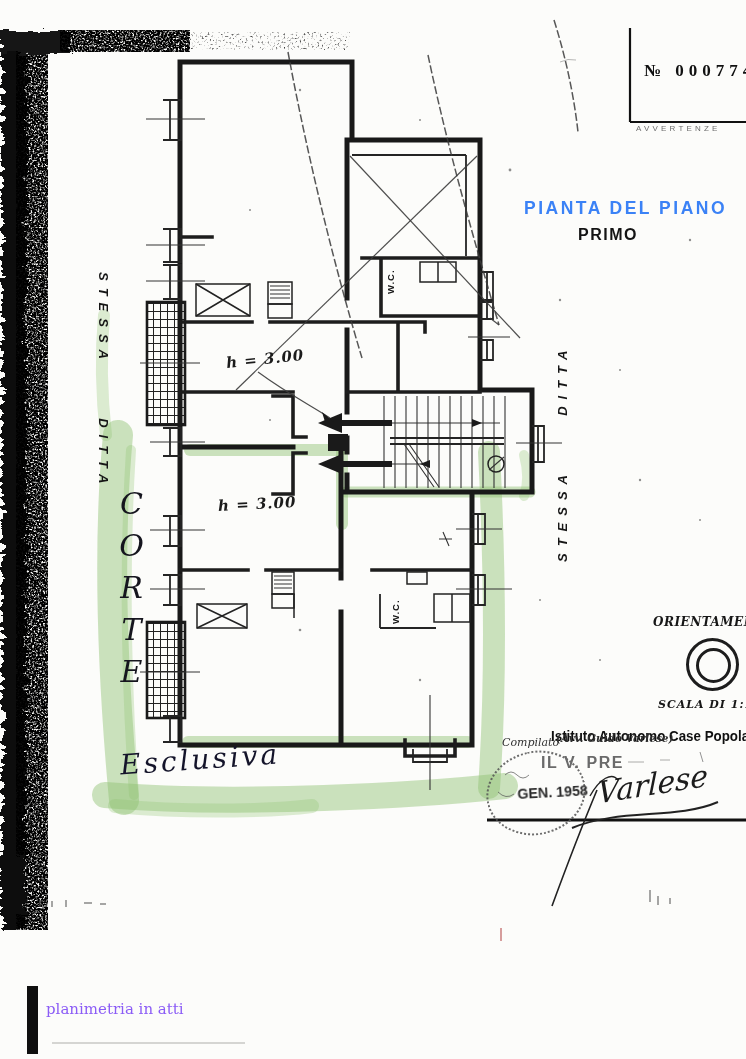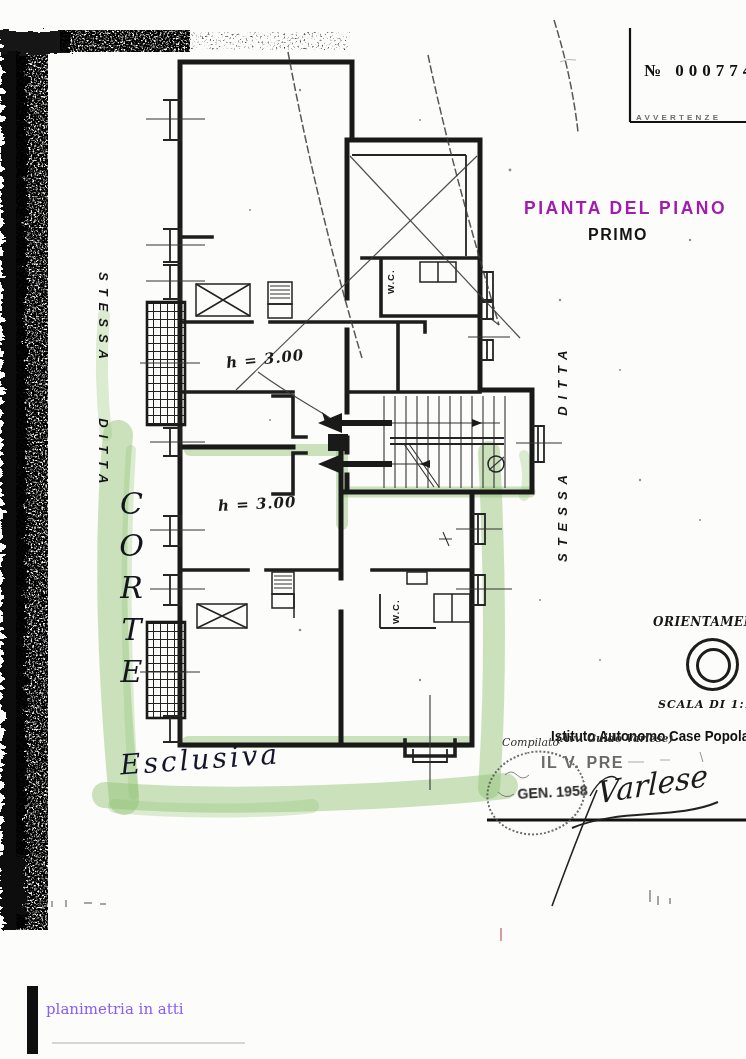--- a/index.html
+++ b/index.html
@@ -18,23 +18,23 @@
   .fixt{stroke:#222;stroke-width:1.5;fill:none;}
   .pencil{stroke:#3a3a3a;stroke-width:1.5;fill:none;stroke-dasharray:8 2.6;opacity:.85;}
   .diag{stroke:#3a3a3a;stroke-width:1.2;fill:none;opacity:.9;}
   .green{stroke:#8fc272;fill:none;stroke-linecap:round;opacity:.45;}
   .green2{stroke:#8fc272;fill:none;stroke-linecap:round;opacity:.3;}
   .ink{fill:#1a1a1a;}
   .smudge{stroke:#555;stroke-width:1.5;fill:none;opacity:.7;}
 
   
   .doc-number{left:644px;top:62px;font-family:"Liberation Serif",serif;font-weight:bold;font-size:17px;letter-spacing:5px;color:#111;}
-  .notice{left:636px;top:114px;font-size:8px;font-weight:bold;letter-spacing:3.2px;color:#6d6d6d;filter:blur(.6px);}
-  .title{left:524px;top:200px;font-size:17.5px;font-weight:bold;letter-spacing:2.5px;color:#a21caf;}
-  .subtitle{left:578px;top:227px;font-size:16px;font-weight:bold;letter-spacing:1.5px;color:#141414;margin-left:10px;}
+  .notice{left:636px;top:125px;font-size:8px;font-weight:normal;letter-spacing:3.2px;color:#6d6d6d;filter:blur(.6px);}
+  .title{left:524px;top:200px;font-size:17.5px;font-weight:bold;letter-spacing:2.5px;color:#3b82f6;}
+  .subtitle{left:578px;top:227px;font-size:16px;font-weight:bold;letter-spacing:1.5px;color:#141414;}
   .side-left{left:110px;top:272px;transform:rotate(90deg);transform-origin:0 0;
     font-size:13px;font-weight:bold;font-style:italic;letter-spacing:7px;word-spacing:42px;color:#161616;}
   .side-right{left:556px;top:562px;transform:rotate(-90deg);transform-origin:0 0;
     font-size:13px;font-weight:bold;font-style:italic;letter-spacing:7px;word-spacing:42px;color:#161616;}
   .h-upper{left:226px;top:352px;transform:rotate(-6deg);font-family:"DejaVu Serif",serif;font-style:italic;font-weight:bold;font-size:15px;letter-spacing:1px;color:#1b1b1b;}
   .h-lower{left:218px;top:497px;transform:rotate(-3deg);font-family:"DejaVu Serif",serif;font-style:italic;font-weight:bold;font-size:15px;letter-spacing:1px;color:#1b1b1b;}
   .wc-upper{left:386px;top:294px;transform:rotate(-90deg);transform-origin:0 0;font-size:9.5px;font-weight:bold;letter-spacing:1px;color:#171717;}
   .wc-lower{left:391px;top:624px;transform:rotate(-90deg);transform-origin:0 0;font-size:9.5px;font-weight:bold;letter-spacing:1px;color:#171717;}
   .corte{left:116px;top:486px;writing-mode:vertical-rl;text-orientation:upright;
     font-family:"DejaVu Serif",serif;font-style:italic;font-size:30px;letter-spacing:7px;color:#15151e;}

